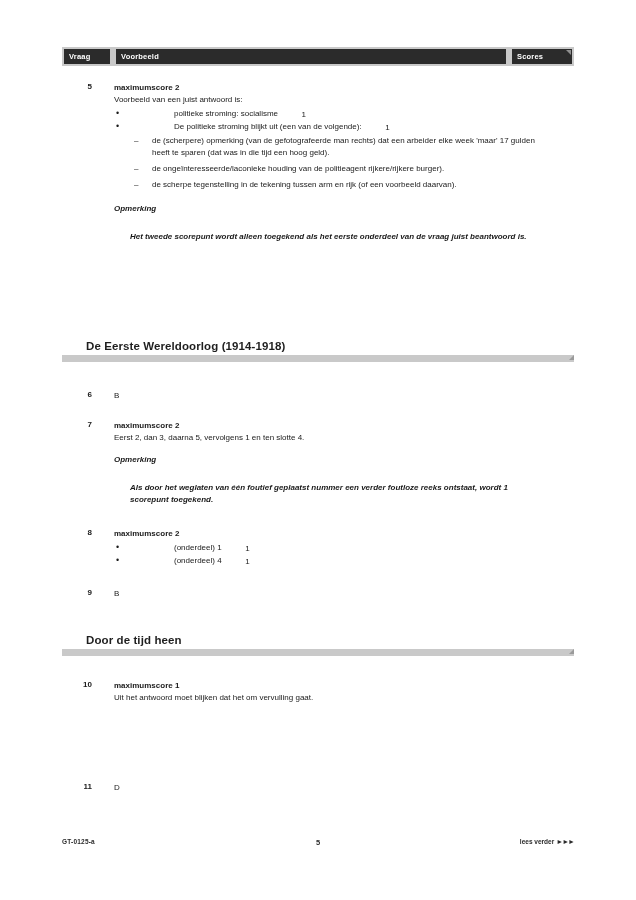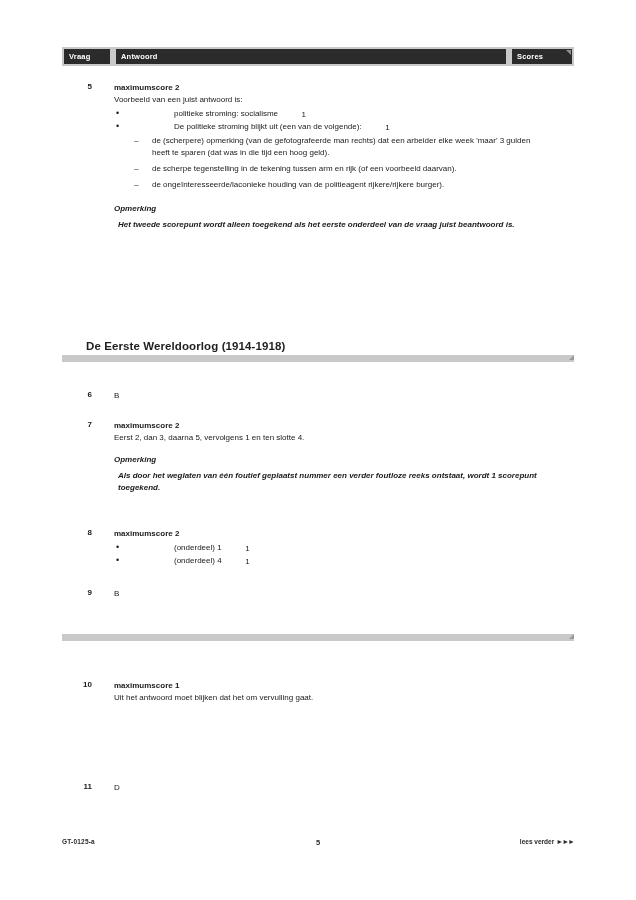--- a/index.html
+++ b/index.html
@@ -145,21 +145,21 @@
     font-size: 8px;
     font-weight: bold;
     font-style: italic;
     margin: 0;
   }
   .opm-text {
     font-size: 8px;
     font-style: italic;
     font-weight: bold;
     line-height: 12px;
-    margin: 4px;
+    margin: 16px;
   }
 
   
   .section {
     position: absolute;
     left: 62px;
     width: 512px;
   }
   .section-title {
     font-size: 11.5px;
@@ -220,21 +220,21 @@
   .arrows { letter-spacing: -1px; font-size: 7px; }
 </style>
 </head>
 <body>
 
 <div class="page">
 
   <div class="table-head">
     <div class="th th-vraag">Vraag</div>
     <div class="th-spacer"></div>
-    <div class="th th-antw">Antwoord</div>
+    <div class="th th-antw">Voorbeeld</div>
     <div class="th-spacer"></div>
     <div class="th th-scores">
       <span>Scores</span>
       <span class="sc-corner"></span>
     </div>
   </div>
 
   <div class="row" style="top:82px;">
     <div class="qnum">5</div>
     <div class="qbody">
@@ -246,23 +246,23 @@
             <span>politieke stroming: socialisme</span>
             <span class="li-score">1</span>
           </span>
         </li>
         <li>
           <span class="li-row">
             <span>De politieke stroming blijkt uit (een van de volgende):</span>
             <span class="li-score">1</span>
           </span>
           <ul class="lvl2">
-            <li>de (scherpere) opmerking (van de gefotografeerde man rechts) dat een arbeider elke week 'maar' 3 gulden heeft te sparen (dat was in die tijd een hoog geld).</li>
+            <li>de (scherpere) opmerking (van de gefotografeerde man rechts) dat een arbeider elke week 'maar' 17 gulden heeft te sparen (dat was in die tijd een hoog geld).</li>
+            <li>de ongeïnteresseerde/laconieke houding van de politieagent rijkere/rijkere burger).</li>
             <li>de scherpe tegenstelling in de tekening tussen arm en rijk (of een voorbeeld daarvan).</li>
-            <li>de ongeïnteresseerde/laconieke houding van de politieagent rijkere/rijkere burger).</li>
           </ul>
         </li>
       </ul>
       <div style="height:8px;"></div>
       <div class="opm-title">Opmerking</div>
       <div class="opm-text">Het tweede scorepunt wordt alleen toegekend als het eerste onderdeel van de vraag juist beantwoord is.</div>
     </div>
   </div>
 
   <div class="section" style="top:340px;">
@@ -312,20 +312,21 @@
   </div>
 
   <div class="row" style="top:588px;">
     <div class="qnum">9</div>
     <div class="qbody">
       <div>B</div>
     </div>
   </div>
 
   <div class="section" style="top:634px;">
+    <div class="section-title">Door de tijd heen</div>
     <div class="section-rule">
       <span class="rule-corner"></span>
     </div>
   </div>
 
   <div class="row" style="top:680px;">
     <div class="qnum">10</div>
     <div class="qbody">
       <div class="bold">maximumscore 1</div>
       <div>Uit het antwoord moet blijken dat het om vervulling gaat.</div>

